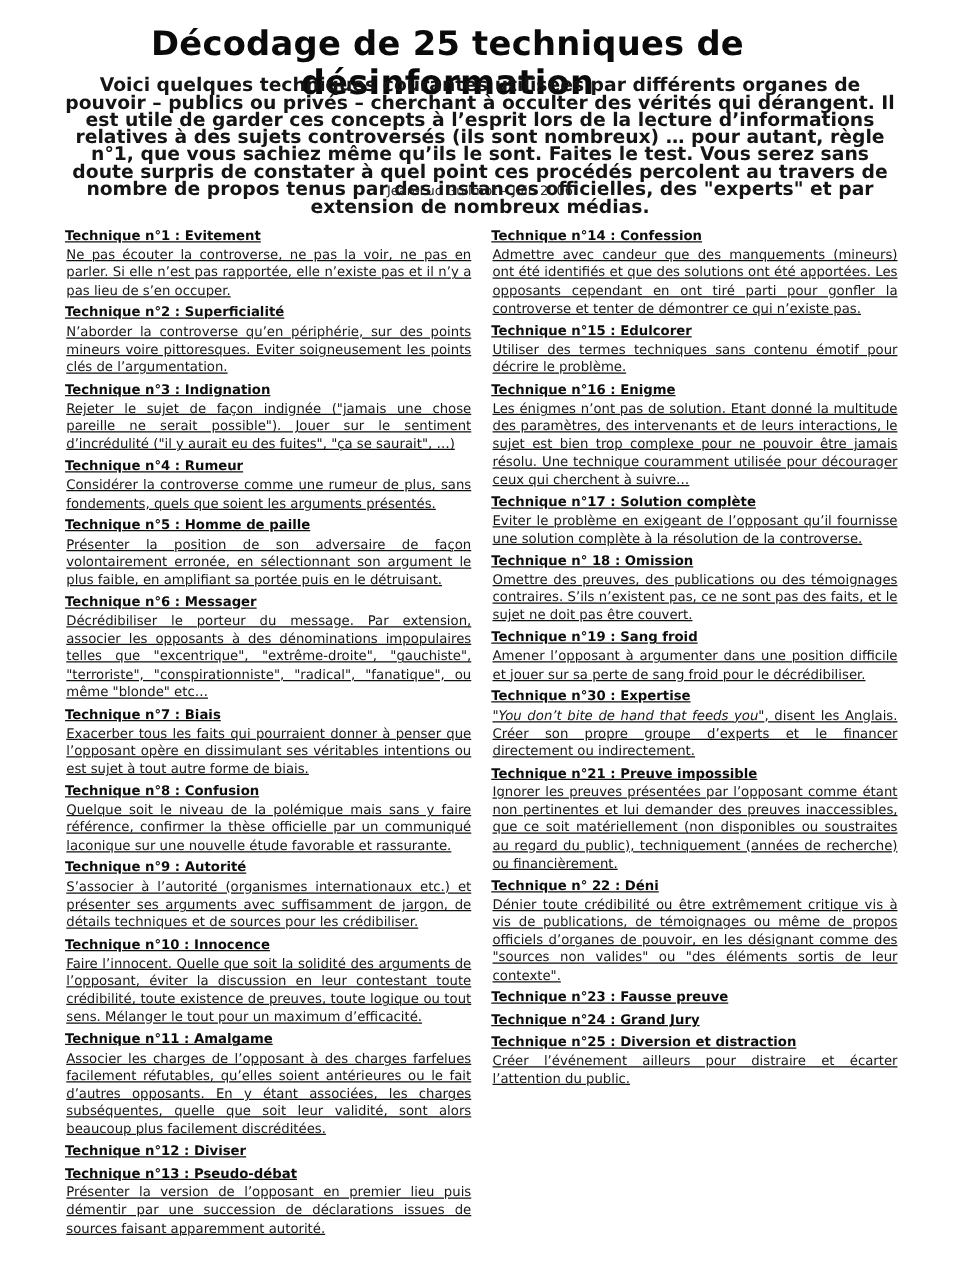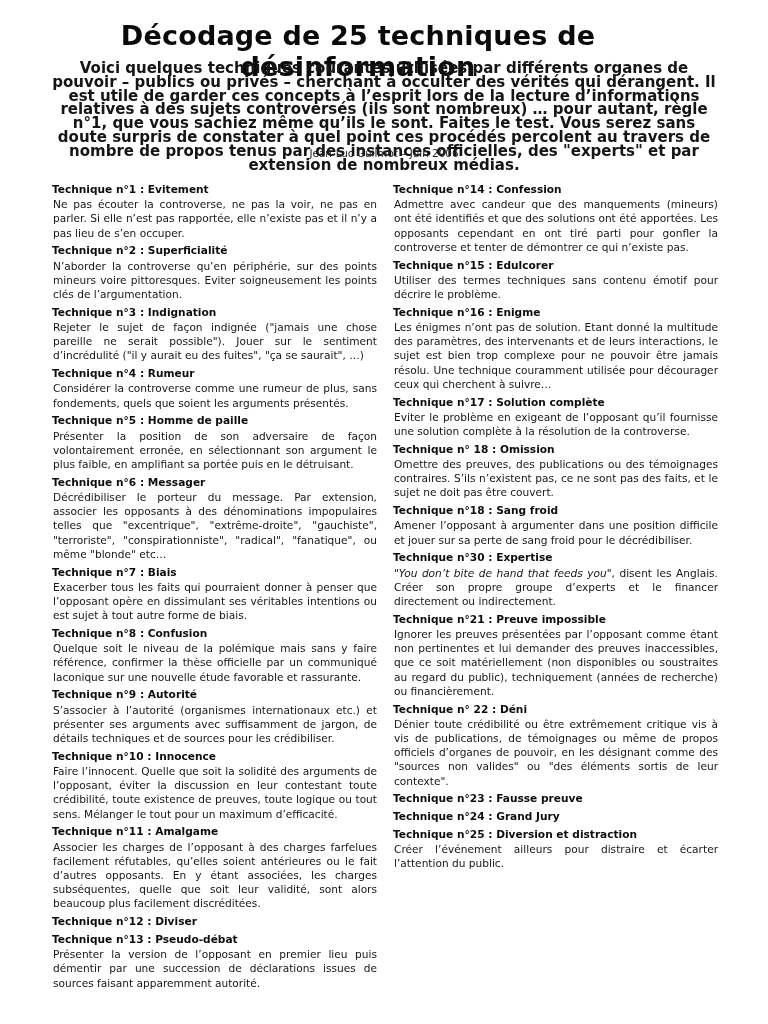--- a/index.html
+++ b/index.html
@@ -3,21 +3,21 @@
 <meta charset="utf-8">
 <style>
   html, body { margin: 0; padding: 0; background: #ffffff; }
   body { width: 768px; height: 1024px; position: relative; overflow: hidden; color: #111; font-family: "DejaVu Sans", sans-serif; }
   .title { position: absolute; top: 20px; left: 0; width: 716px; text-align: center; font-size: 27px; font-weight: bold; letter-spacing: 0.2px; color: #0a0a0a; margin: 0; }
   .intro { position: absolute; top: 62px; left: 50px; width: 668px; text-align: center; font-size: 15px; font-weight: bold; line-height: 13.8px; margin: 0; color: #151515; }
   .author { position: absolute; top: 147px; left: 0; width: 768px; text-align: center; font-size: 10.4px; color: #222; margin: 0; }
   .col { position: absolute; top: 183px; width: 326px; }
   .col-left { left: 52px; }
   .col-right { left: 393px; }
-  .tech { margin: 0 0 4.6px 0; }
+  .tech { margin: 0 0 4.6px 0; text-decoration: underline; }
   .tech-title { font-size: 10.6px; font-weight: bold; line-height: 13.2px; margin: 0; color: #0d0d0d; }
   .tech-body { font-size: 10.6px; line-height: 14.2px; margin: 1px; text-align: justify; color: #151515; }
   .tech-body .em { font-style: italic; }
 </style>
 </head>
 <body>
 
 <h1 class="title">Décodage de 25 techniques de désinformation</h1>
 <p class="intro">Voici quelques techniques courantes utilisées par différents organes de pouvoir – publics ou privés – cherchant à occulter des vérités qui dérangent. Il est utile de garder ces concepts à l’esprit lors de la lecture d’informations relatives à des sujets controversés (ils sont nombreux) … pour autant, règle n°1, que vous sachiez même qu’ils le sont. Faites le test. Vous serez sans doute surpris de constater à quel point ces procédés percolent au travers de nombre de propos tenus par des instances officielles, des "experts" et par extension de nombreux médias.</p>
 <p class="author">Jean-Luc Guilmot – Juin 2006</p>
@@ -91,21 +91,21 @@
     </div>
   <div class="tech">
       <p class="tech-title">Technique n°17 : Solution complète</p>
       <p class="tech-body">Eviter le problème en exigeant de l’opposant qu’il fournisse une solution complète à la résolution de la controverse.</p>
     </div>
   <div class="tech">
       <p class="tech-title">Technique n° 18 : Omission</p>
       <p class="tech-body">Omettre des preuves, des publications ou des témoignages contraires. S’ils n’existent pas, ce ne sont pas des faits, et le sujet ne doit pas être couvert.</p>
     </div>
   <div class="tech">
-      <p class="tech-title">Technique n°18 : Sang froid</p>
+      <p class="tech-title">Technique n°19 : Sang froid</p>
       <p class="tech-body">Amener l’opposant à argumenter dans une position difficile et jouer sur sa perte de sang froid pour le décrédibiliser.</p>
     </div>
   <div class="tech">
       <p class="tech-title">Technique n°30 : Expertise</p>
       <p class="tech-body"><span class="em">"You don’t bite de hand that feeds you"</span><span>, disent les Anglais. Créer son propre groupe d’experts et le financer directement ou indirectement.</span></p>
     </div>
   <div class="tech">
       <p class="tech-title">Technique n°21 : Preuve impossible</p>
       <p class="tech-body">Ignorer les preuves présentées par l’opposant comme étant non pertinentes et lui demander des preuves inaccessibles, que ce soit matériellement (non disponibles ou soustraites au regard du public), techniquement (années de recherche) ou financièrement.</p>
     </div>

